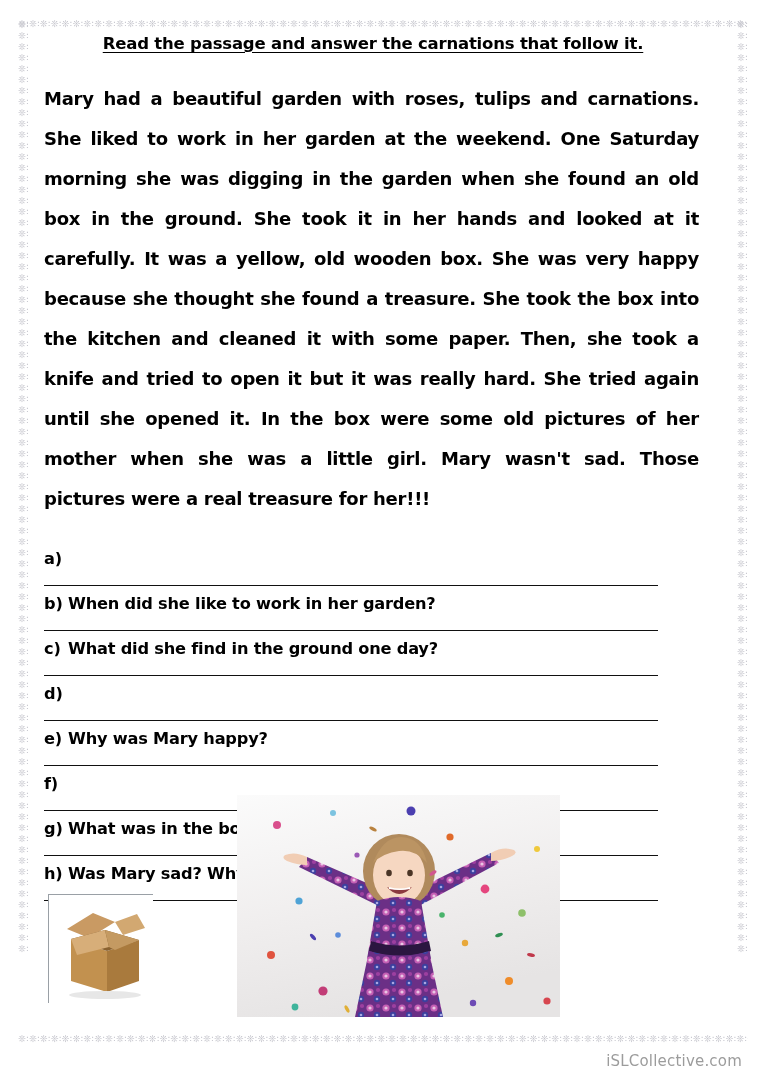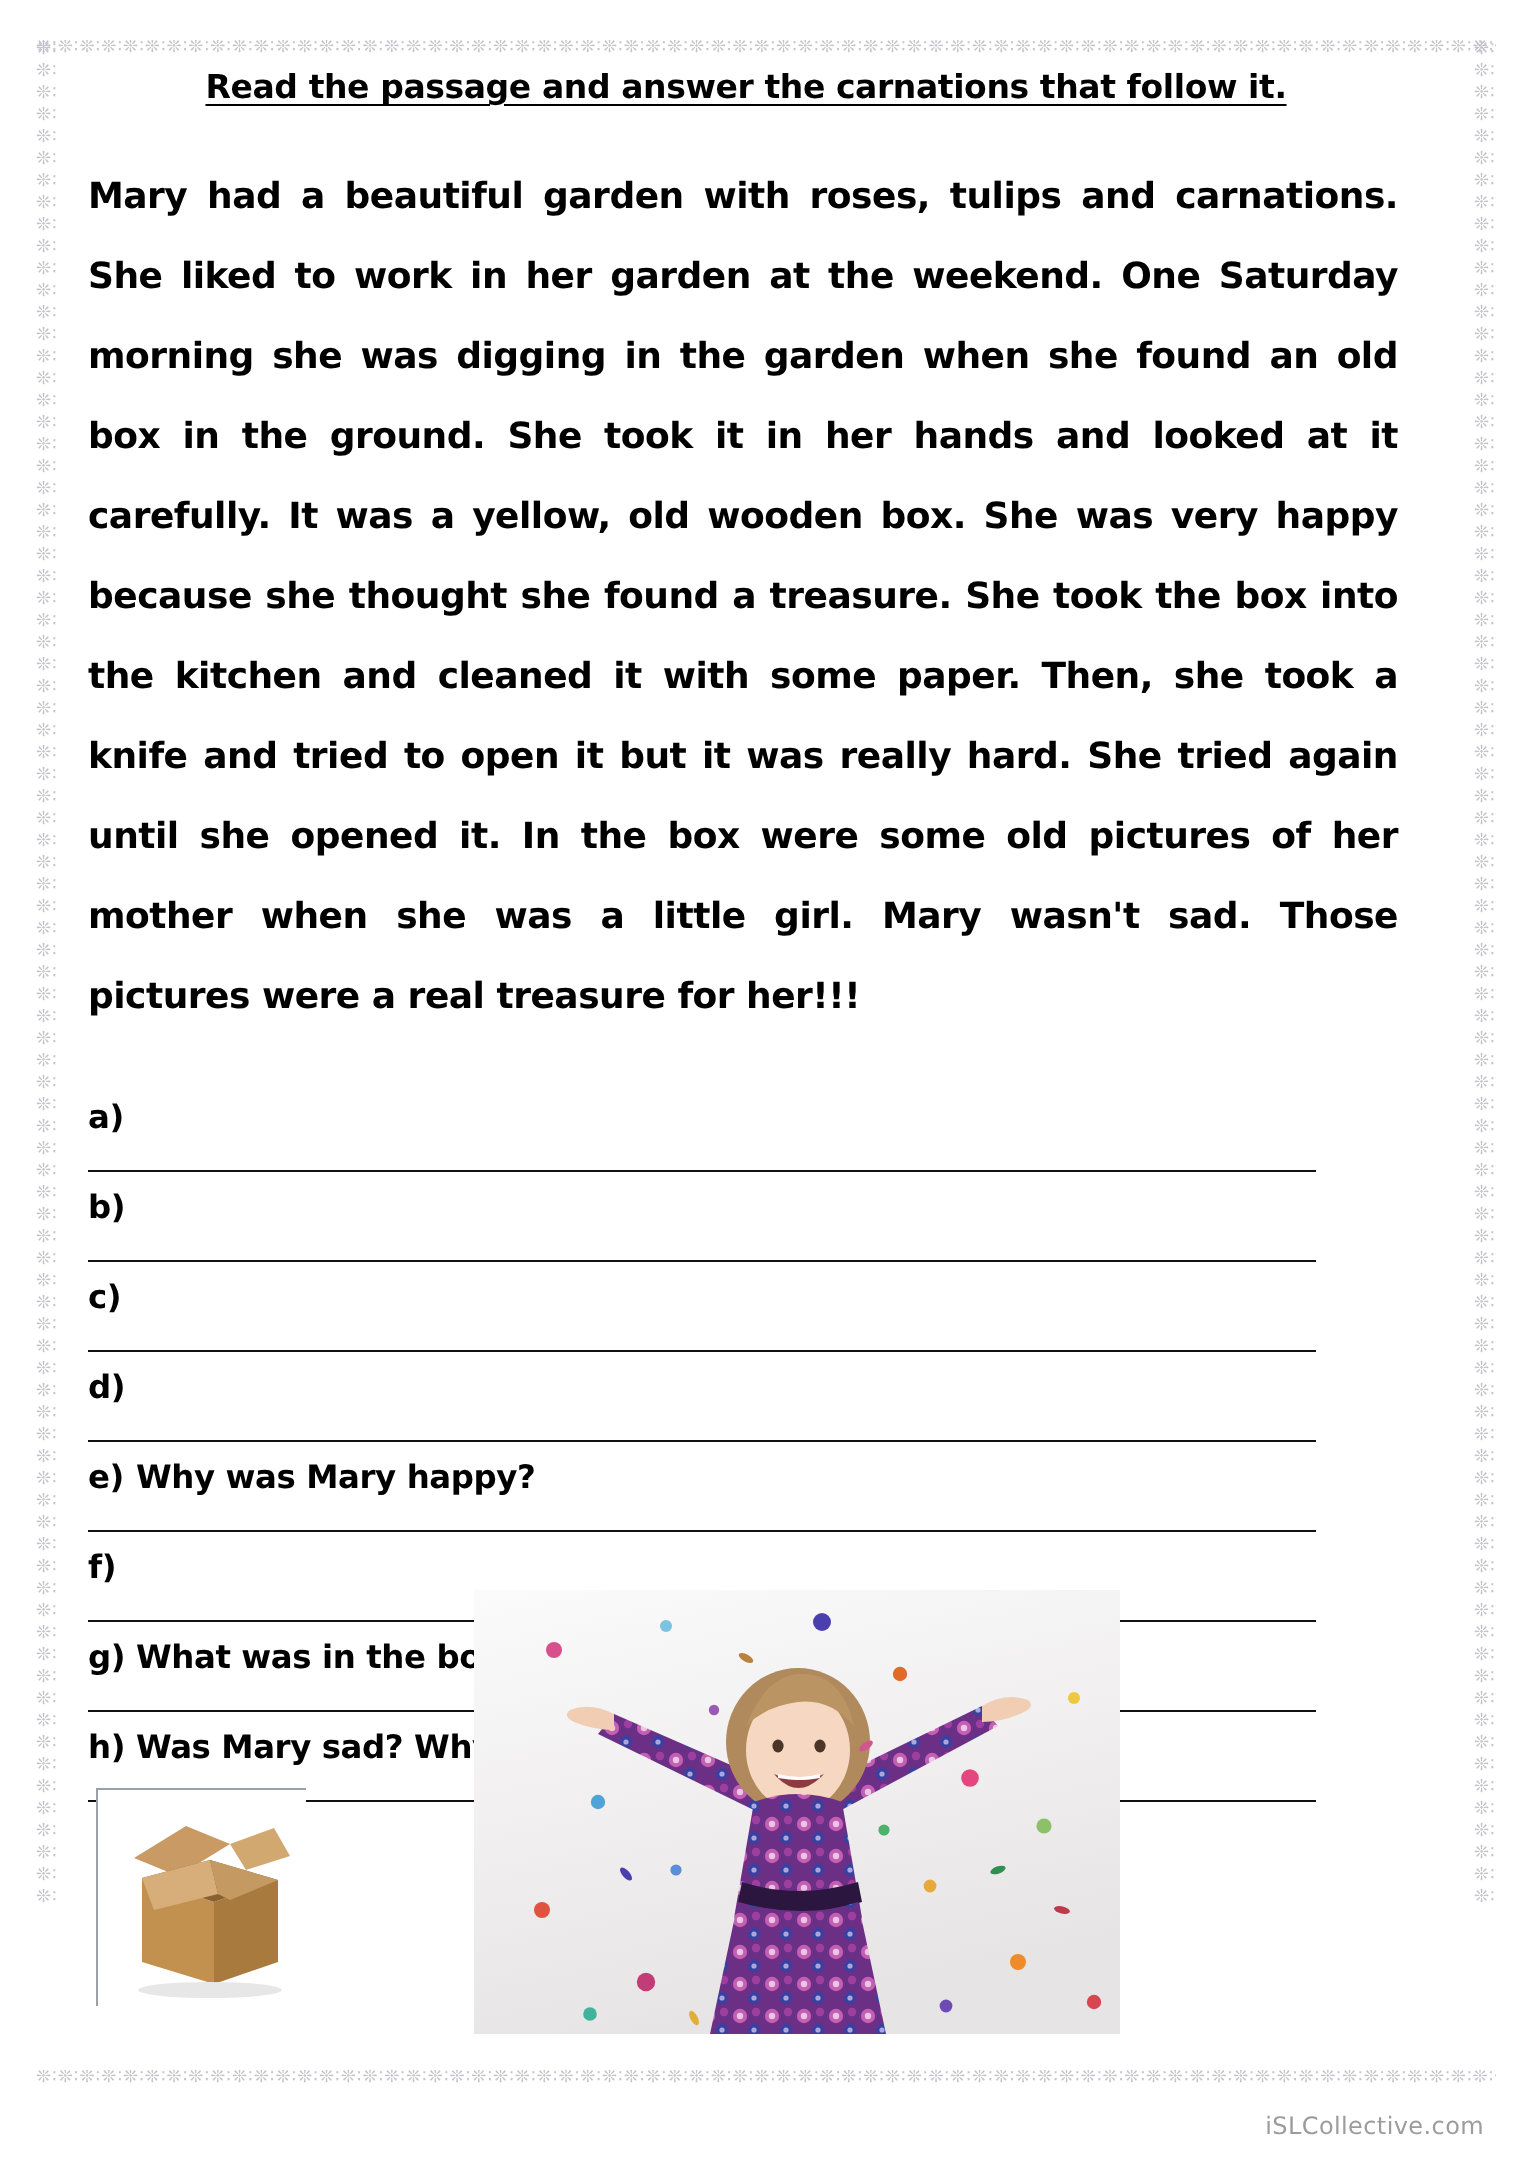--- a/index.html
+++ b/index.html
@@ -142,21 +142,21 @@
     height: 222px;
     background: #f2f0f0;
     overflow: hidden;
   }
 
   .watermark {
     position: absolute;
     right: 24px;
     bottom: 14px;
     font-family: "DejaVu Sans", sans-serif;
-    font-size: 12px;
+    font-size: 15px;
     color: #9c9c9c;
     letter-spacing: 0.2px;
   }
 </style>
 </head>
 <body>
 
 <div class="page">
 
   <div class="border-frame">
@@ -176,26 +176,28 @@
 
     <div class="q-block">
           <div class="q-row">
             <span class="q-letter">a)</span>
           </div>
           <div class="answer-line"></div>
         </div>
         <div class="q-block">
           <div class="q-row">
             <span class="q-letter">b)</span>
+            <span class="q-text">When did she like to work in her garden?</span>
           </div>
           <div class="answer-line"></div>
         </div>
         <div class="q-block">
           <div class="q-row">
             <span class="q-letter">c)</span>
+            <span class="q-text">What did she find in the ground one day?</span>
           </div>
           <div class="answer-line"></div>
         </div>
         <div class="q-block">
           <div class="q-row">
             <span class="q-letter">d)</span>
           </div>
           <div class="answer-line"></div>
         </div>
         <div class="q-block">

